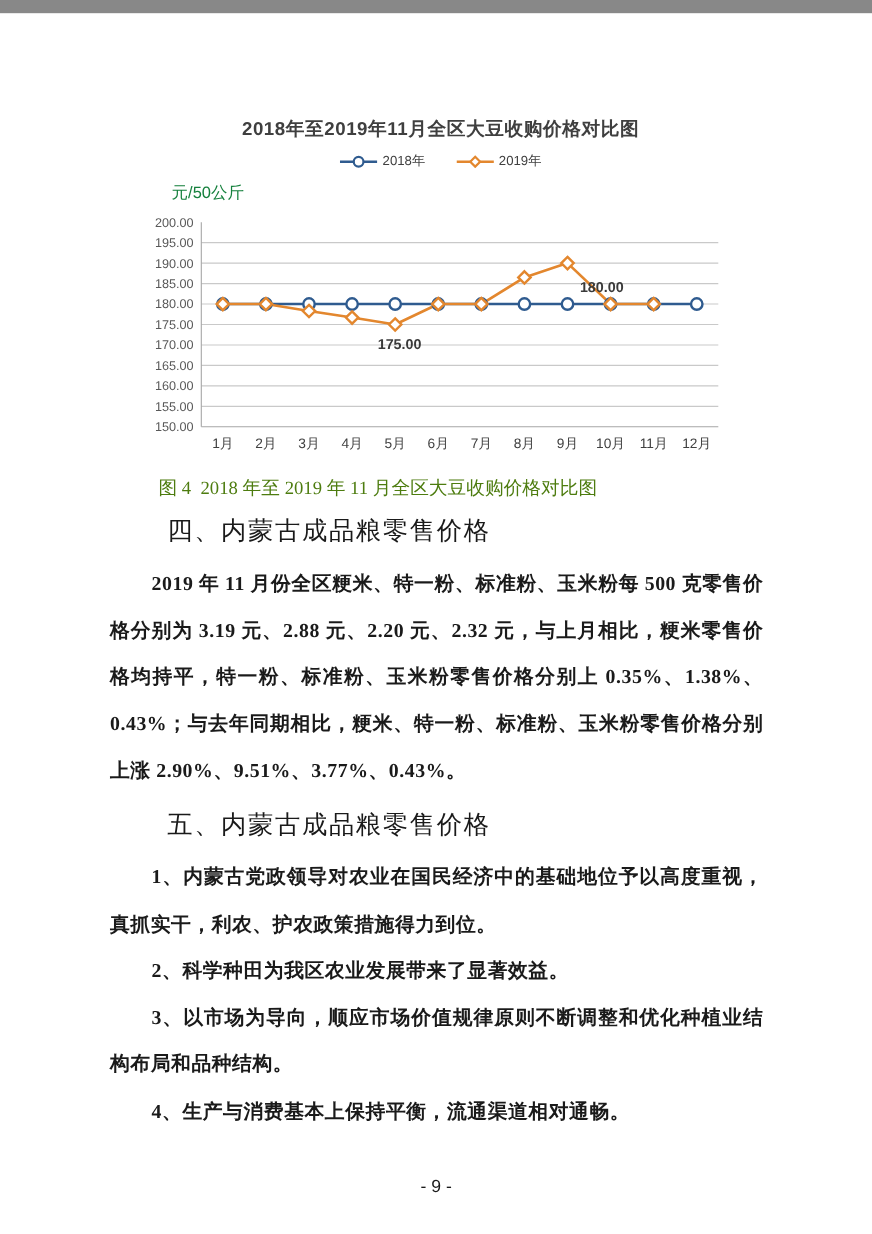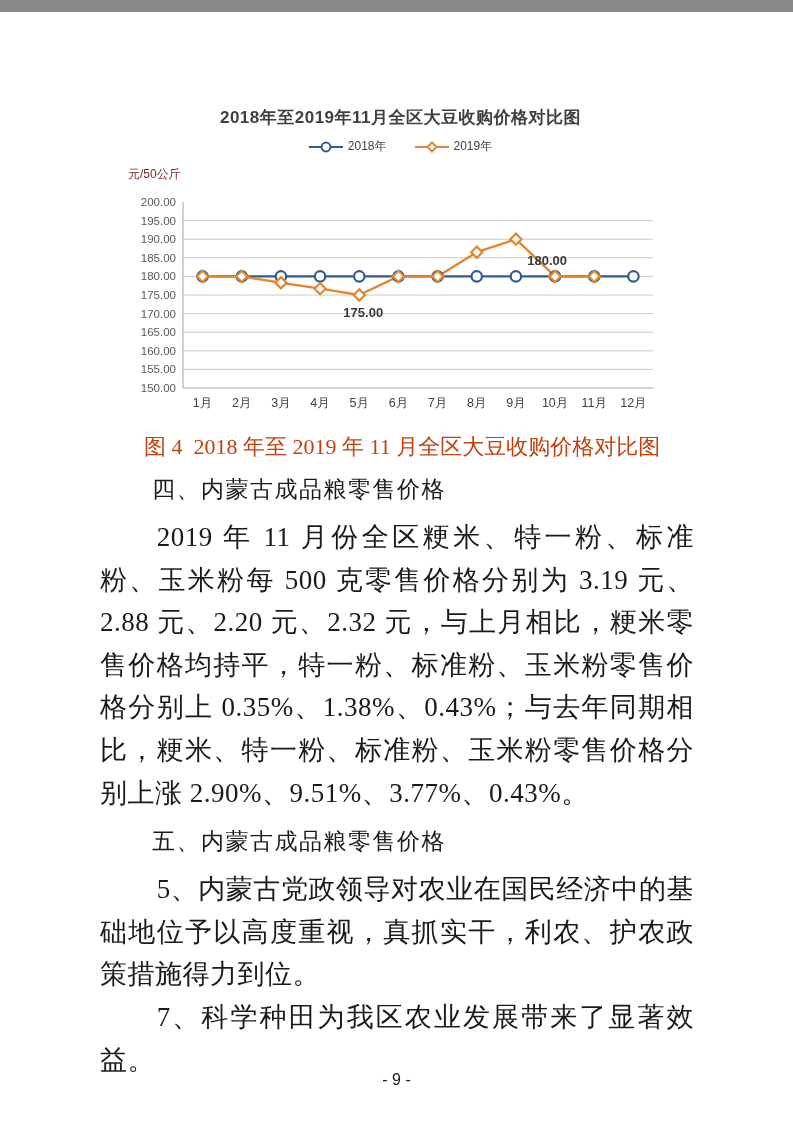--- a/index.html
+++ b/index.html
@@ -23,48 +23,49 @@
     letter-spacing:0.5px;
     padding-top:6px;
   }
   .chart-legend{
     display:flex;justify-content:center;align-items:flex-end;
     gap:28px;margin-top:10px;height:16px;
   }
   .legend-item{display:flex;align-items:center;gap:5px;}
   .legend-label{font-size:12px;color:#404040;}
   .unit-label{
-    position:absolute;left:0;top:66px;
-    font-size:12px;color:#7f1d1d;
+    position:absolute;left:28px;top:66px;
+    font-size:15px;color:#15803d;
   }
   .chart-svg{position:absolute;left:0;top:92px;}
   
   .doc{
     position:absolute;left:100px;top:420px;width:594px;
   }
   .figure-caption{
-    font-size:22px;color:#c2410c;
+    font-size:17px;color:#4d7c0f;
     padding-left:44px;
     white-space:pre-wrap;
     margin:0 0 6px 0;
   }
   .section-heading{
     font-size:23px;font-weight:normal;
     letter-spacing:1.5px;
     padding-left:52px;
     margin:8px 0 6px 0;
     line-height:40px;
   }
   .para{
-    font-size:27px;
+    font-size:18px;
     line-height:42.6px;
     text-align:justify;
     text-indent:2.1em;
     letter-spacing:0.5px;
     margin:0;
+    font-weight:bold;
   }
   .page-number{
     position:absolute;left:0;right:0;bottom:45px;
     text-align:center;
     font-size:16px;color:#1a1a1a;
     font-family:"Liberation Sans", sans-serif;
   }
 </style>
 </head>
 <body>
@@ -154,20 +155,22 @@
         <text x="419.0833333333333" y="73.4" text-anchor="middle" font-size="13" font-weight="bold" fill="#3a3a3a">180.00</text>
       </svg>
   </div>
 
   <div class="doc">
     <p class="figure-caption">图 4  2018 年至 2019 年 11 月全区大豆收购价格对比图</p>
     <div id="sections">
         <div class="section-heading">四、内蒙古成品粮零售价格</div>
         <p class="para">2019 年 11 月份全区粳米、特一粉、标准粉、玉米粉每 500 克零售价格分别为 3.19 元、2.88 元、2.20 元、2.32 元，与上月相比，粳米零售价格均持平，特一粉、标准粉、玉米粉零售价格分别上 0.35%、1.38%、0.43%；与去年同期相比，粳米、特一粉、标准粉、玉米粉零售价格分别上涨 2.90%、9.51%、3.77%、0.43%。</p>
         <div class="section-heading">五、内蒙古成品粮零售价格</div>
-        <p class="para">5、内蒙古党政领导对农业在国民经济中的基础地位予以高度重视，真抓实干，利农、护农政策措施得力到位。</p>
-        <p class="para">7、科学种田为我区农业发展带来了显著效益。</p>
+        <p class="para">1、内蒙古党政领导对农业在国民经济中的基础地位予以高度重视，真抓实干，利农、护农政策措施得力到位。</p>
+        <p class="para">2、科学种田为我区农业发展带来了显著效益。</p>
+        <p class="para">3、以市场为导向，顺应市场价值规律原则不断调整和优化种植业结构布局和品种结构。</p>
+        <p class="para">4、生产与消费基本上保持平衡，流通渠道相对通畅。</p>
       </div>
   </div>
 
   <div class="page-number">- 9 -</div>
 
 </div>
 
 </body></html>

